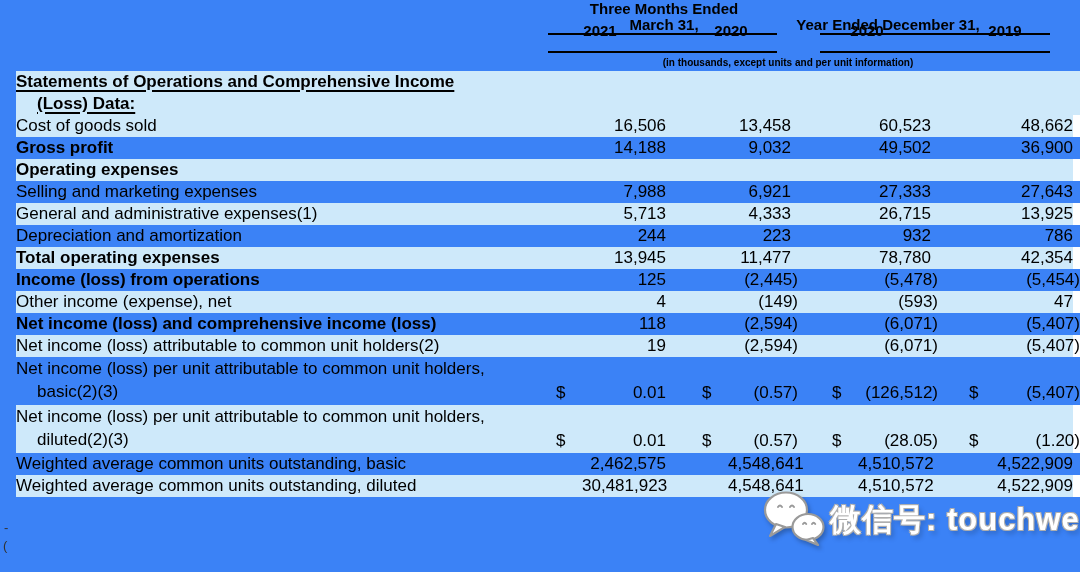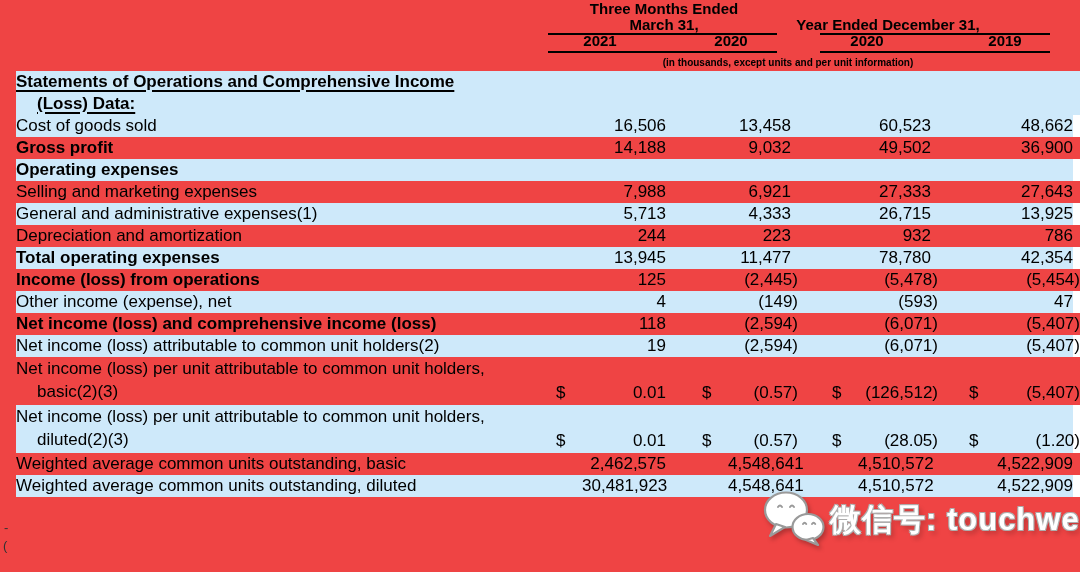--- a/index.html
+++ b/index.html
@@ -1,27 +1,27 @@
 <!DOCTYPE html>
 <html><head>
 <meta charset="utf-8">
 <style>
   html,body { margin:0; padding:0; background:#fff; }
   body { width:1080px; height:572px; font-family:"Liberation Sans", sans-serif; color:#000; }
-  .canvas { position:relative; width:1080px; height:572px; overflow:hidden; background:#ef4444; }
+  .canvas { position:relative; width:1080px; height:572px; overflow:hidden; background:#3b82f6; }
 
   
   .hd { position:absolute; font-weight:bold; font-size:15px; line-height:16px; text-align:center; white-space:nowrap; }
   .hd-3mo   { left:548px; top:1px;  width:232px; }
   .hd-mar   { left:548px; top:17px; width:232px; }
   .hd-year  { left:764px; top:17px; width:248px; }
   .rule { position:absolute; height:2px; background:#000; }
   .r1a { left:548px; top:33px; width:229px; }
   .r1b { left:820px; top:33px; width:230px; }
-  .yr { position:absolute; top:32px; font-weight:bold; font-size:15px; text-align:center; }
+  .yr { position:absolute; top:22px; font-weight:bold; font-size:15px; text-align:center; }
   .y1 { left:548px; width:104px; }
   .y2 { left:686px; width:90px;  }
   .y3 { left:818px; width:98px;  }
   .y4 { left:953px; width:104px; }
   .r2a { left:548px; top:51px; width:229px; }
   .r2b { left:820px; top:51px; width:230px; }
   .hd-note { left:508px; top:55px; width:560px; font-size:10px; }
 
   
   table.fin { position:absolute; left:16px; top:71px; width:1080px; border-collapse:collapse; table-layout:fixed; font-size:17px; }

